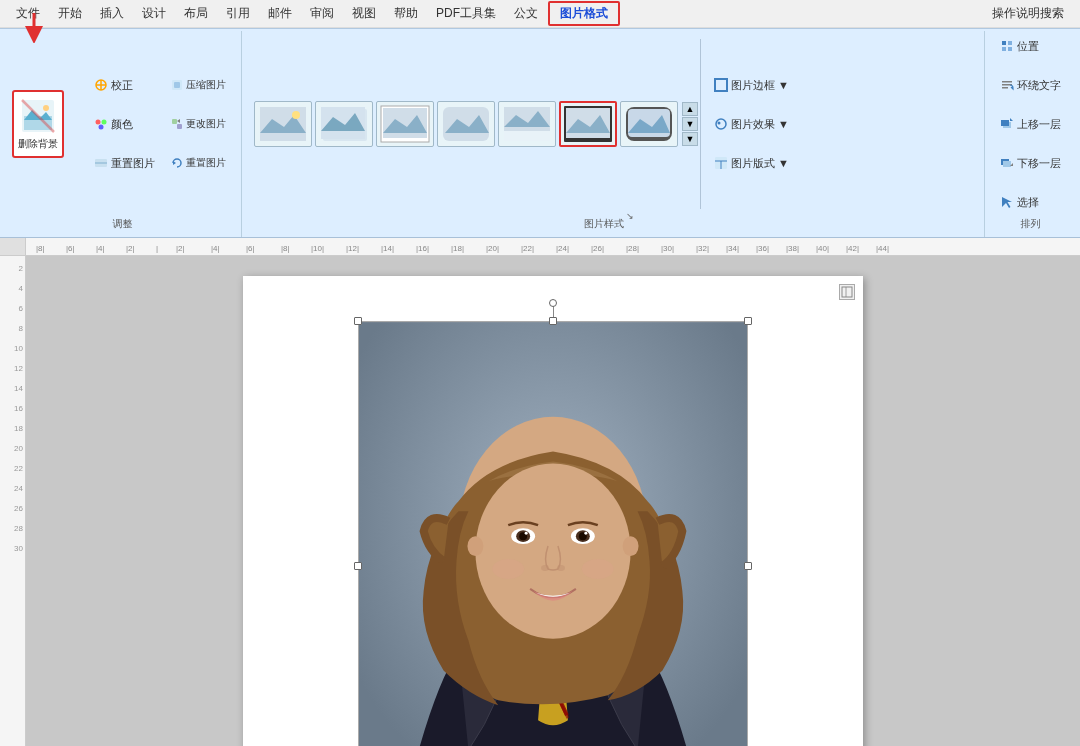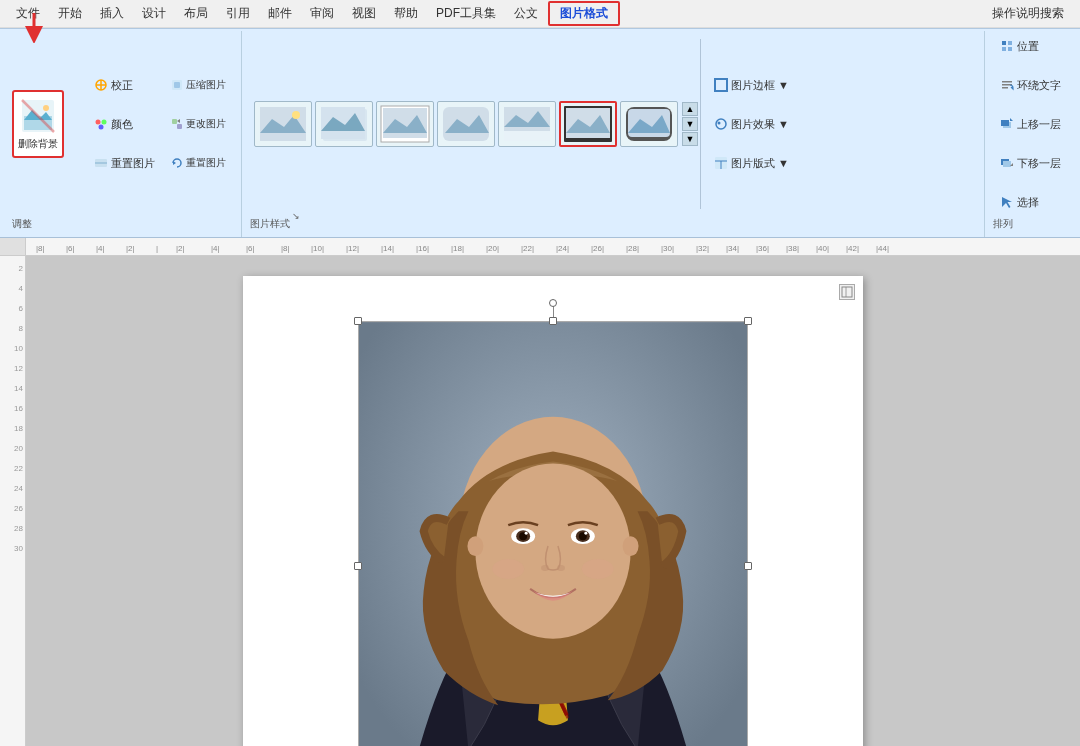--- a/index.html
+++ b/index.html
@@ -278,21 +278,21 @@
       bottom: 2px;
       width: 14px;
       height: 14px;
       font-size: 9px;
       cursor: pointer;
       color: #666;
     }
 
     .group-label-row {
       display: flex;
-      justify-content: flex-start;
+      justify-content: center;
       width: 100%;
       padding-bottom: 2px;
     }
   </style>
 </head>
 <body>
 
 <div class="menu-bar">
   <span class="menu-item">文件</span>
   <span class="menu-item">开始</span>

